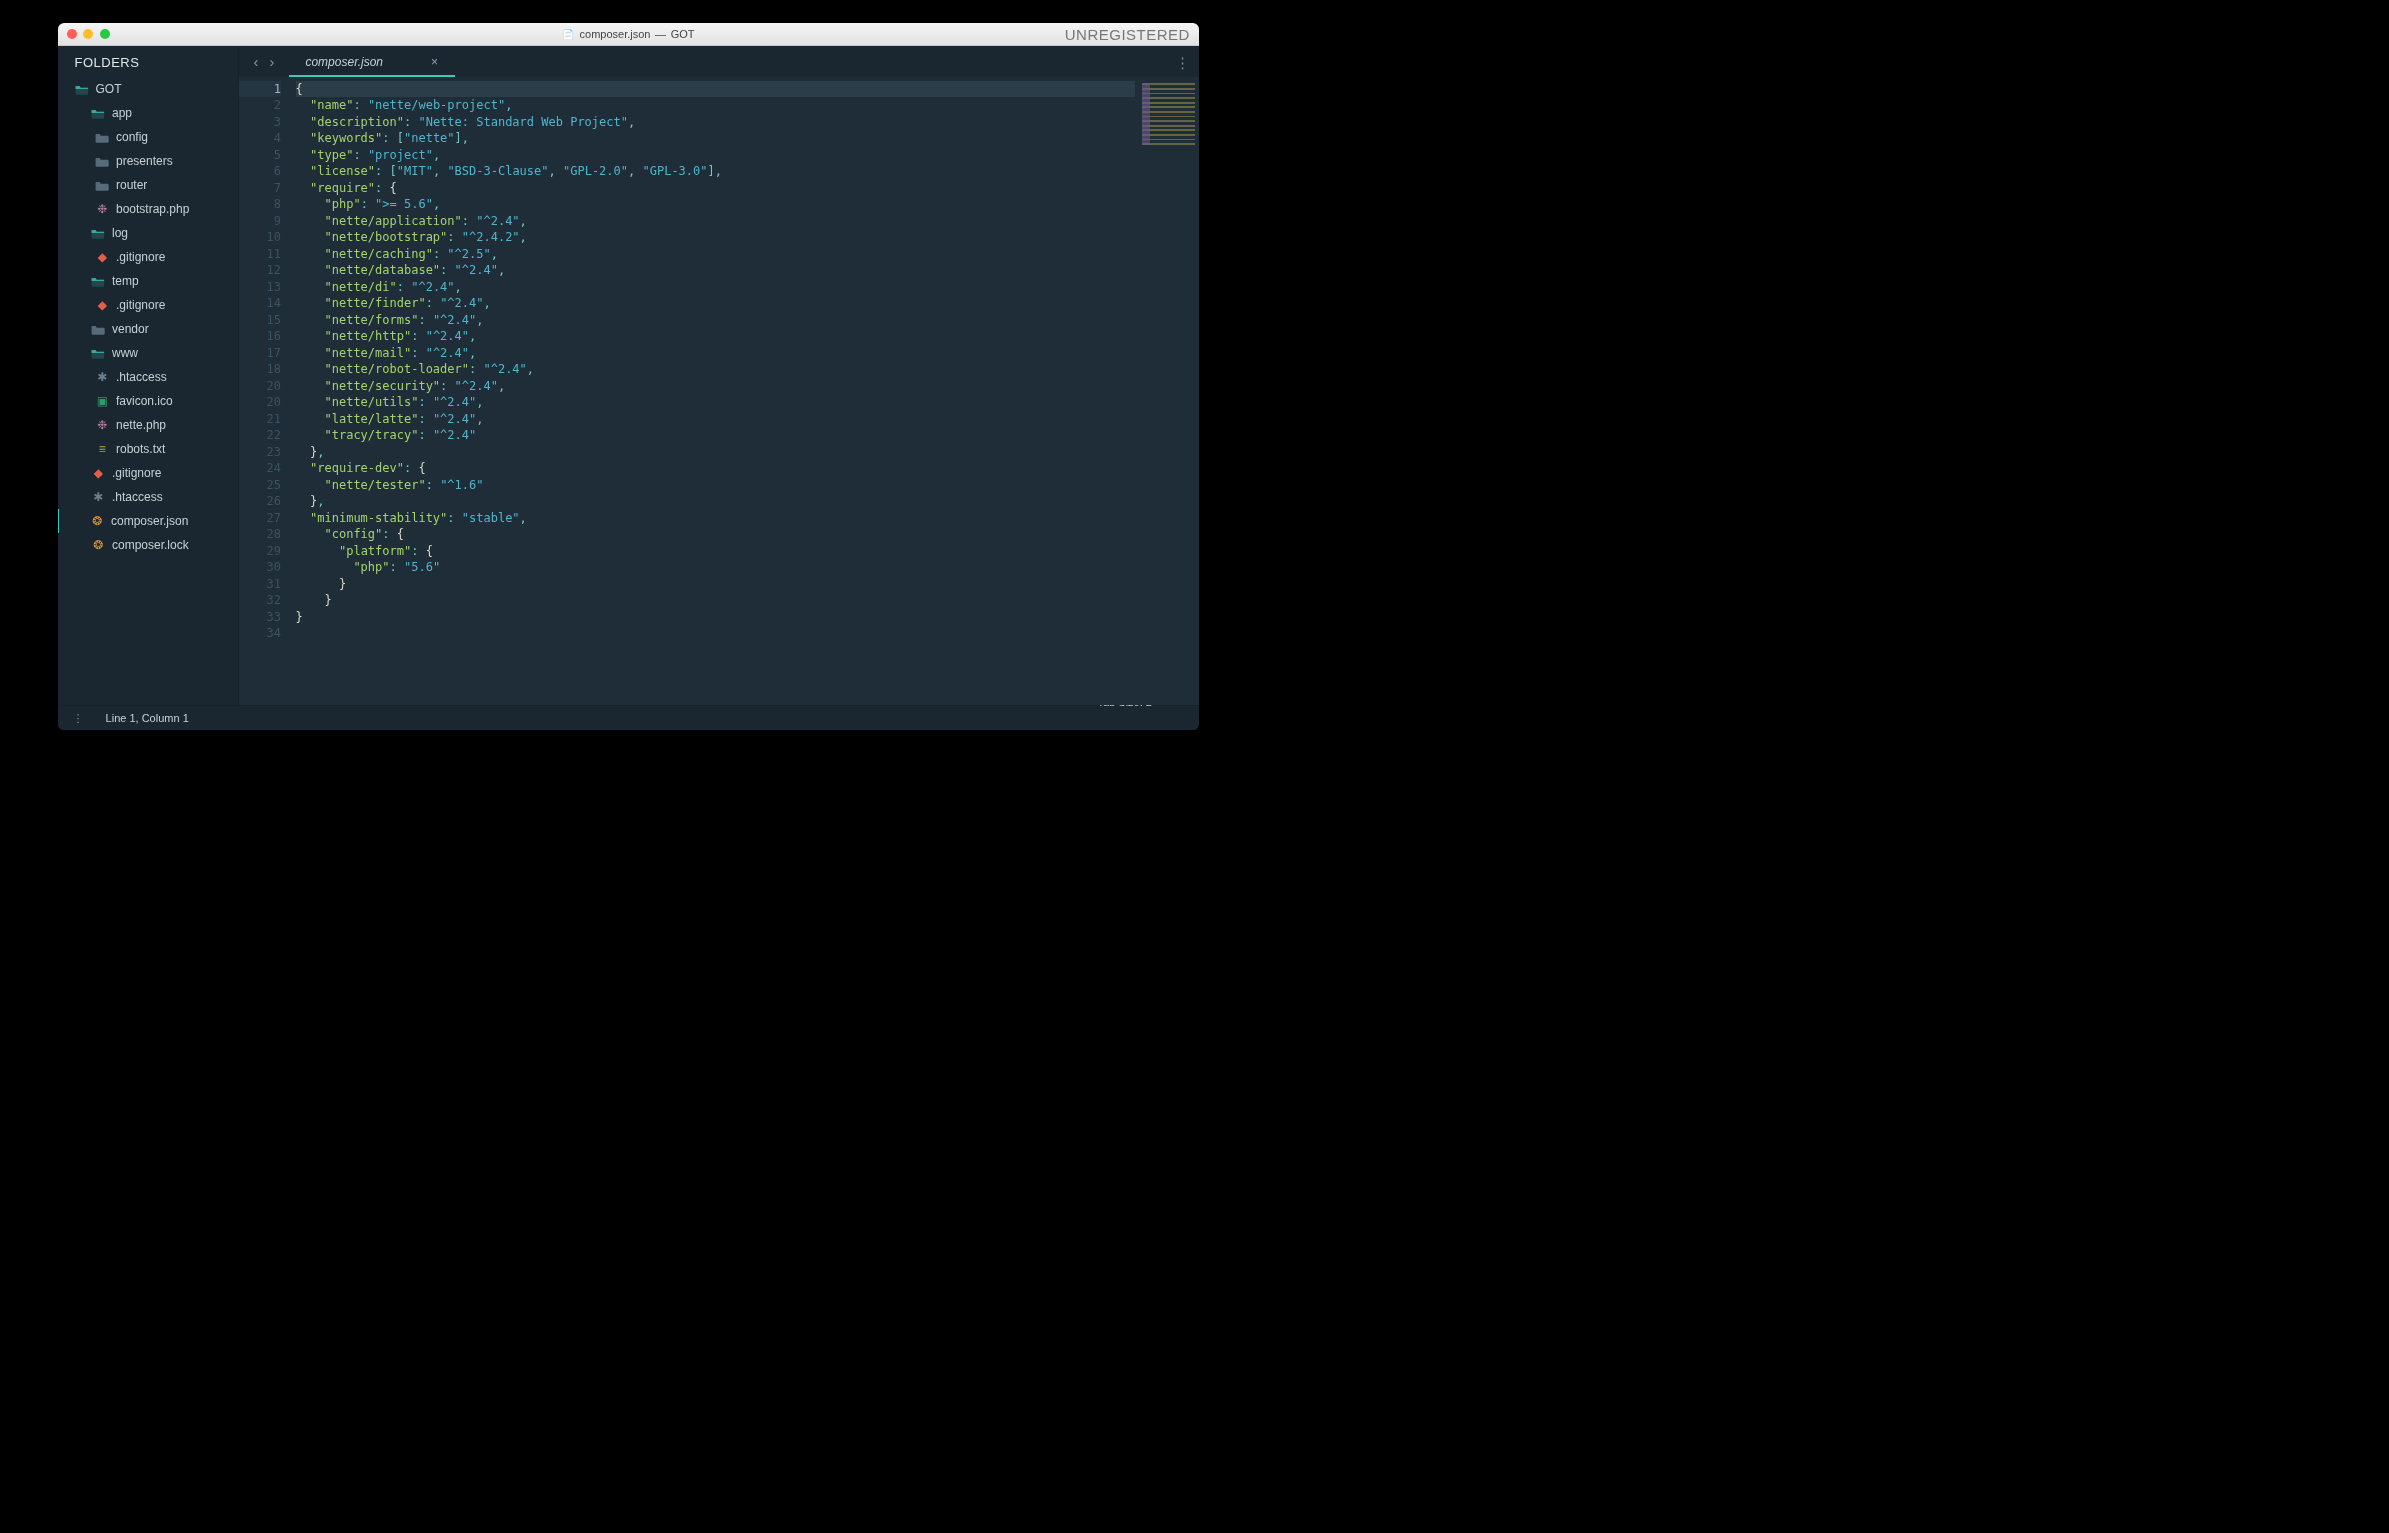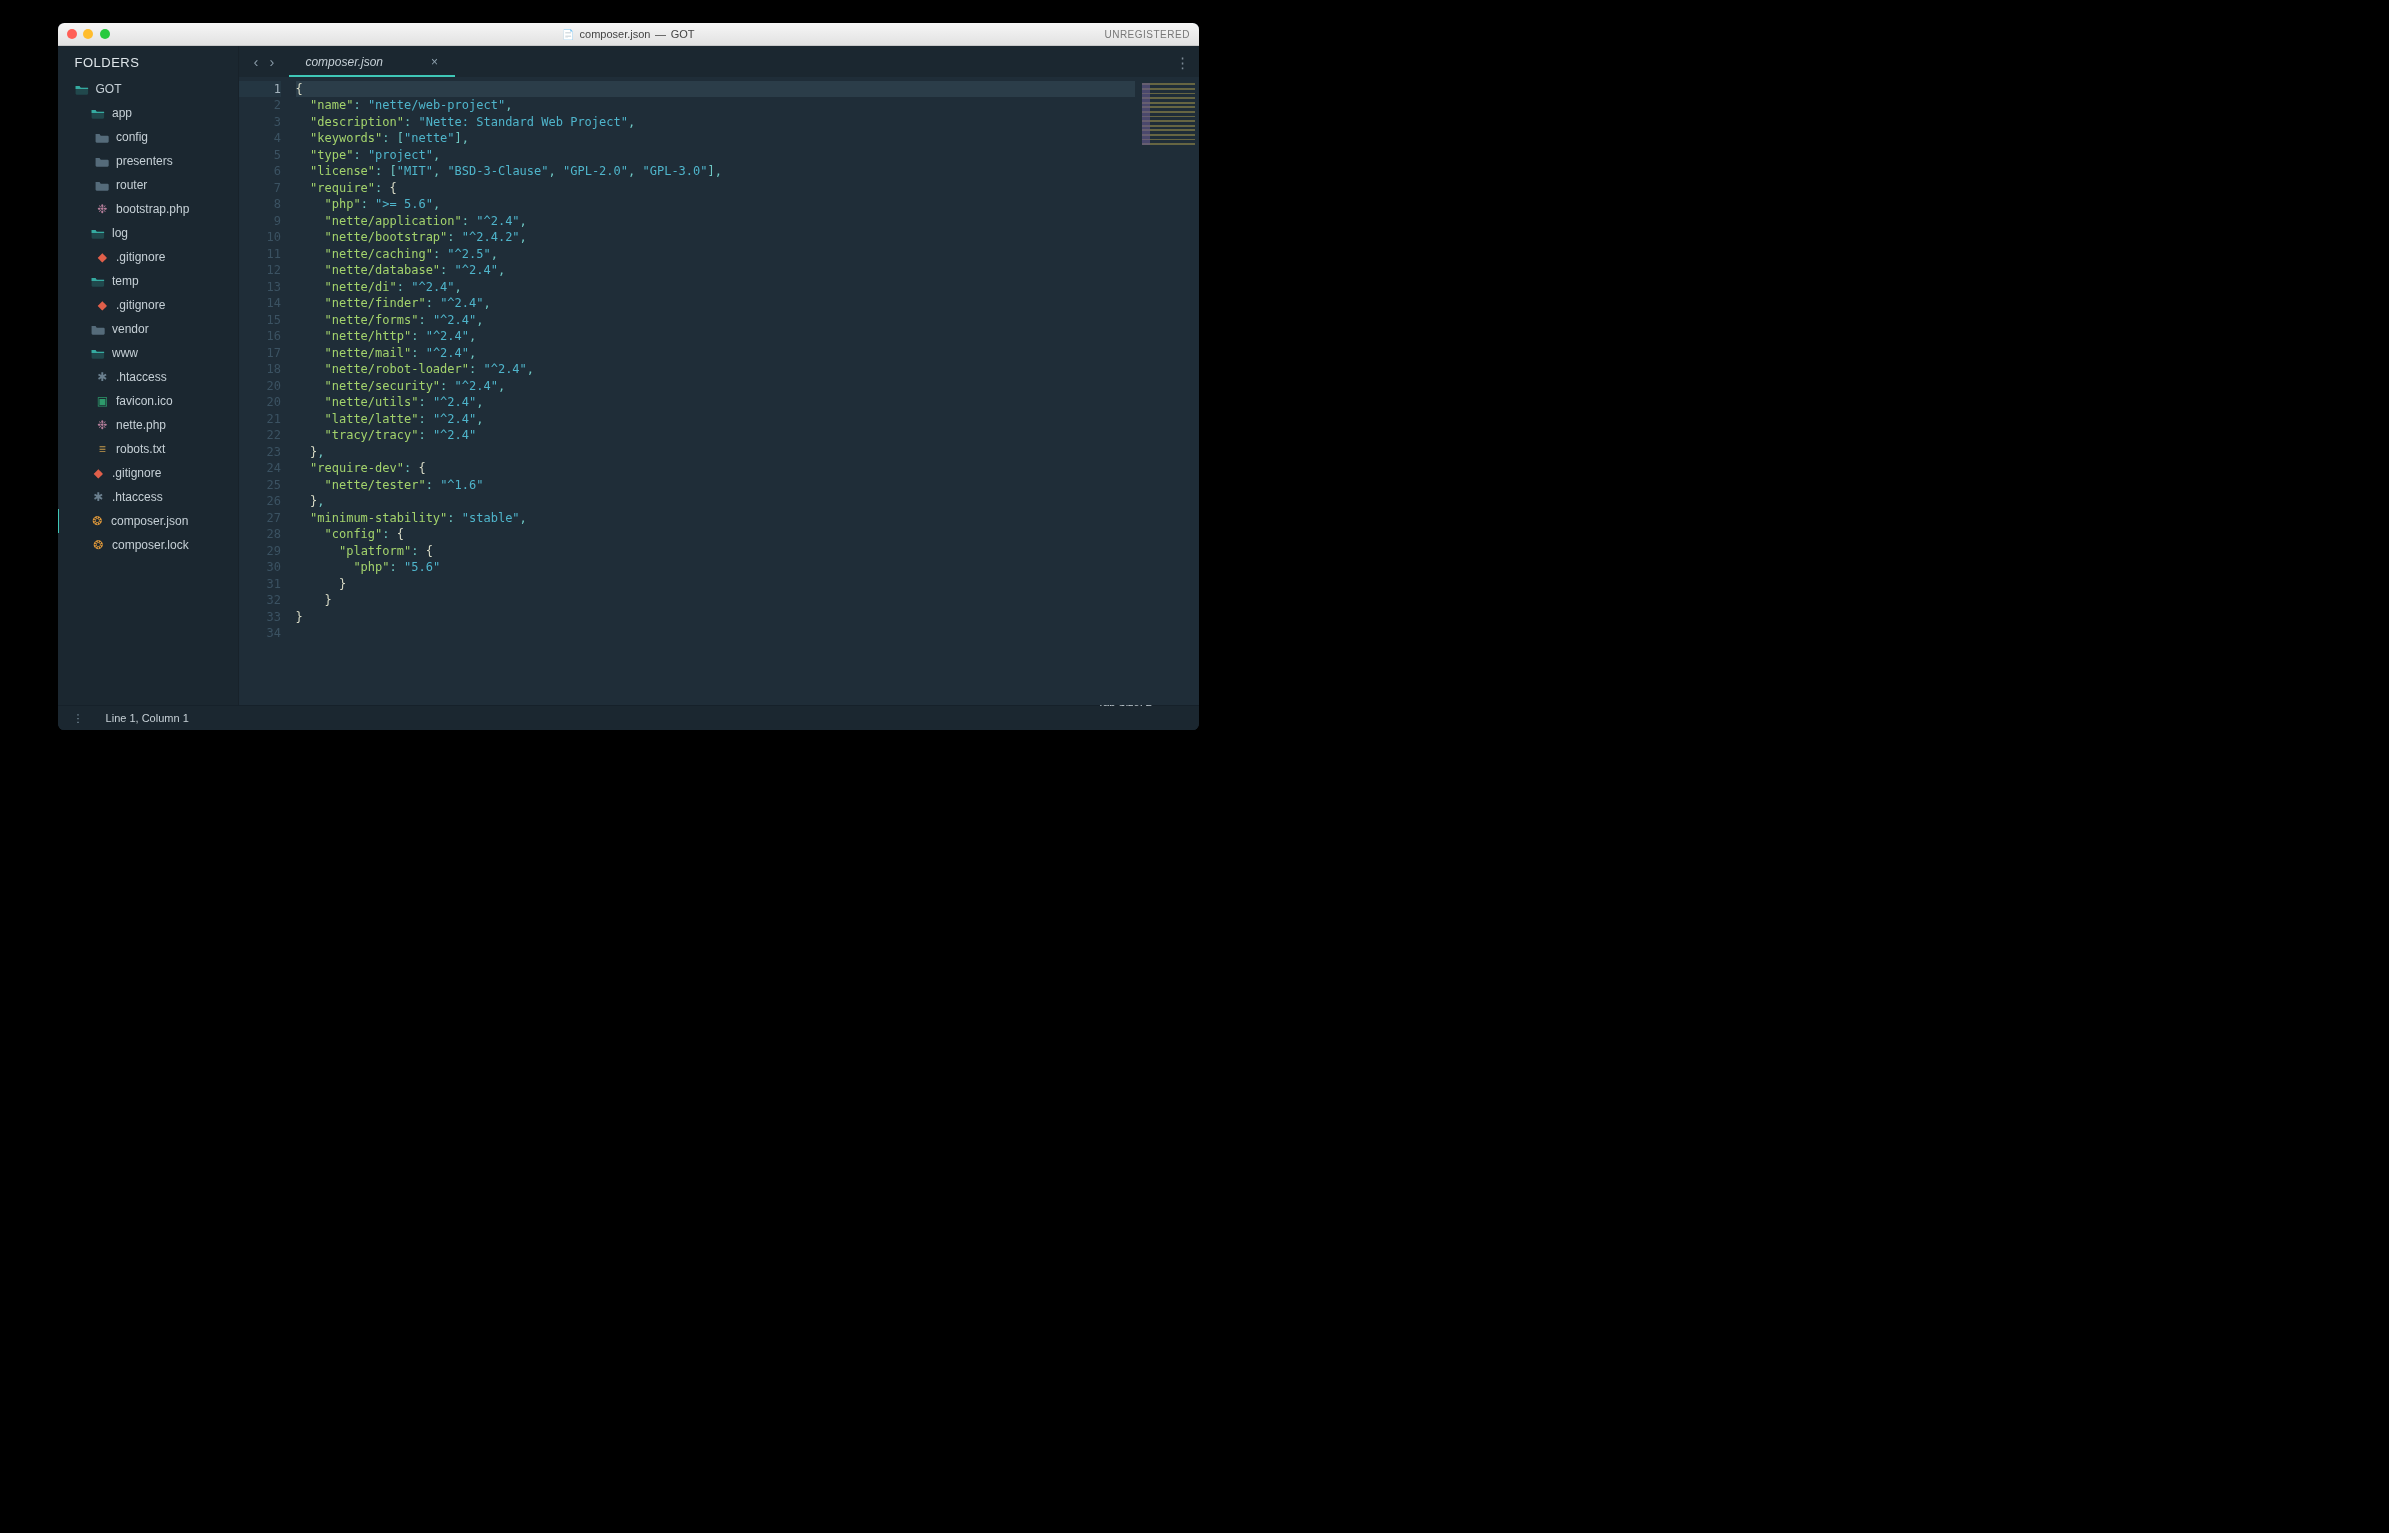--- a/index.html
+++ b/index.html
@@ -55,21 +55,21 @@
     color:#555;
     position:relative;
   }
   .trafficlights { display:flex; gap:6.4px; margin-left:9.1px; }
   .tl { width:10px; height:10px; border-radius:50%; }
   .tl.red { background:#ff5f56; }
   .tl.yellow { background:#ffbd2e; }
   .tl.green { background:#27c93f; }
   .title-center { position:absolute; left:50%; transform:translateX(-50%); display:flex; align-items:center; gap:4.6px; color:#444; }
   .title-center .doc-icon { font-size:10px; color:#888; }
-  .title-right { margin-left:auto; margin-right:9.1px; color:#777; font-size:10px; letter-spacing:0.5px; }
+  .title-right { margin-left:auto; margin-right:9.1px; color:#777; font-size:15px; letter-spacing:0.5px; }
 
   
   .body-split { flex:1; display:flex; min-height:0; }
   .sidebar {
     width:180px;
     background:var(--bg-sidebar);
     color:var(--text-sidebar);
     font-size:12px;
     display:flex;
     flex-direction:column;

